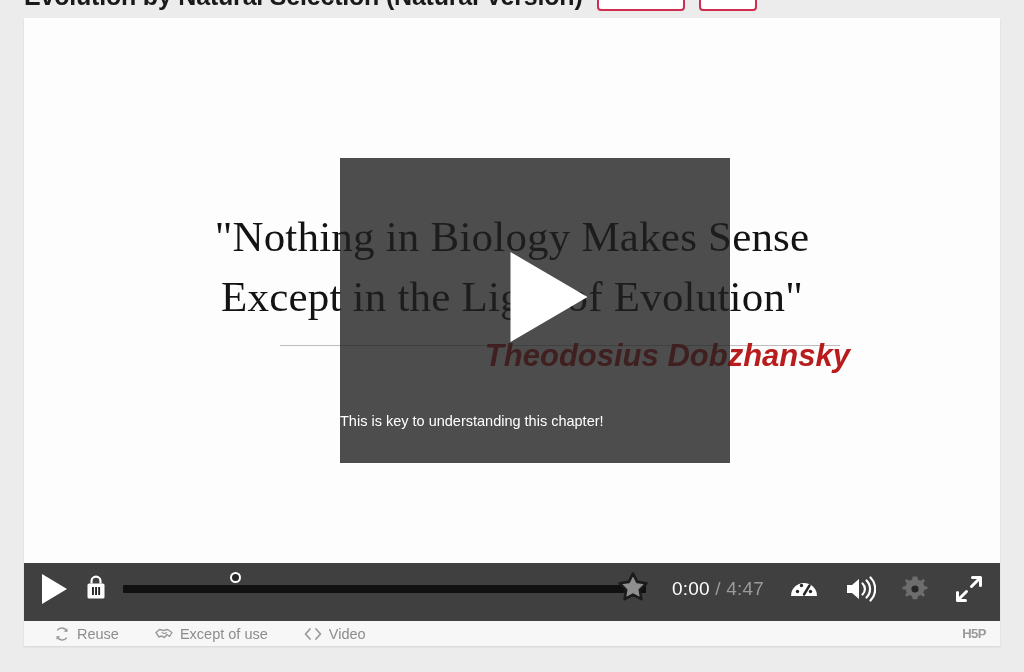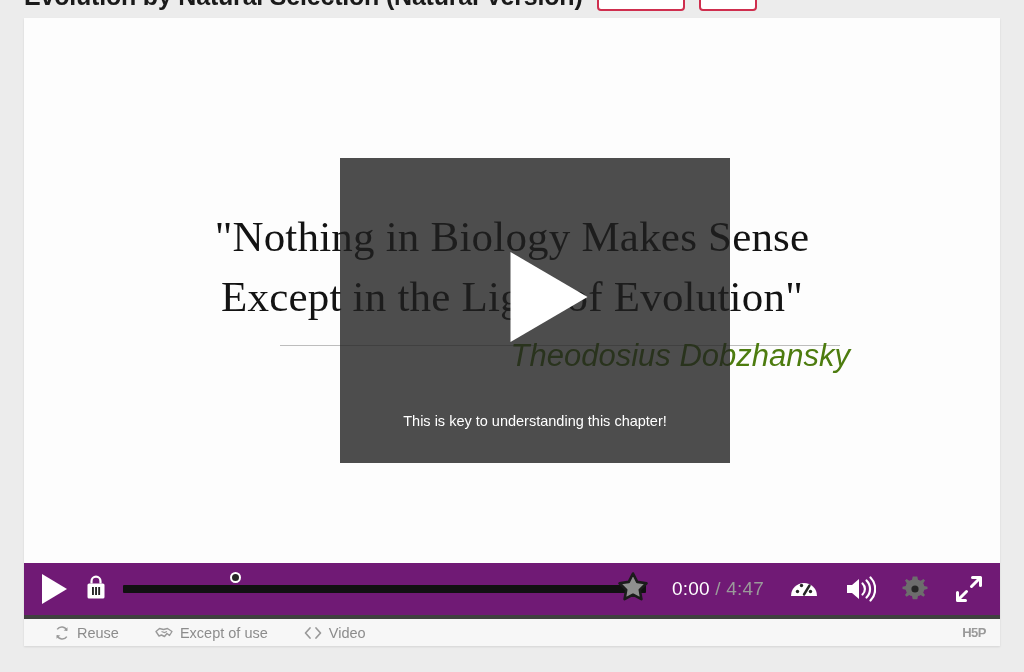--- a/index.html
+++ b/index.html
@@ -101,23 +101,23 @@
     width: 560px;
     height: 1px;
     background: #bdbdbd;
     margin: 18px 0 2px auto;
     margin-right: 20px;
   }
 
   .poster-author {
     font-family: "Liberation Sans", sans-serif;
     font-style: italic;
-    font-weight: normal;
+    font-weight: bold;
     font-size: 31px;
-    color: #4d7c0f;
+    color: #b91c1c;
     width: 100%;
     text-align: right;
     padding-right: 10px;
     margin-top: -10px;
   }
 
   
   .overlay-panel {
     position: absolute;
     left: 316px;
@@ -154,30 +154,29 @@
     color: #ffffff;
     font-size: 27px;
     letter-spacing: -0.2px;
   }
 
   .overlay-sub {
     position: absolute;
     top: 255px;
     left: 0;
     width: 100%;
-    text-align: center;
     color: #ffffff;
     font-size: 14.5px;
   }
 
   
   .control-bar {
     position: relative;
     height: 52px;
-    background: #701a75;
+    background: #404040;
     display: flex;
     align-items: center;
     padding: 0 16px 0 18px;
     flex: 0 0 auto;
   }
 
   .ctrl {
     background: none;
     border: none;
     padding: 0;
@@ -262,21 +261,21 @@
     align-items: center;
     gap: 24px;
     flex: 0 0 auto;
     margin-left: 4px;
   }
 
   
   .footer {
     height: 31px;
     background: #f7f7f7;
-    border-top: 4px solid #404040;
+    border-top: 6px solid #404040;
     display: flex;
     align-items: center;
     padding: 0 14px 0 30px;
     flex: 0 0 auto;
   }
 
   .footer-item {
     display: flex;
     align-items: center;
     gap: 7px;

